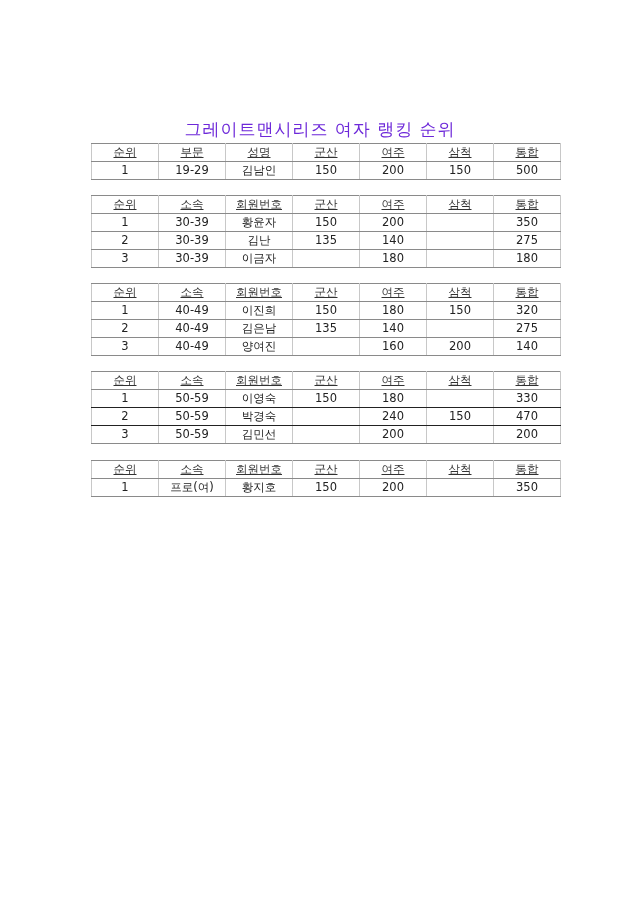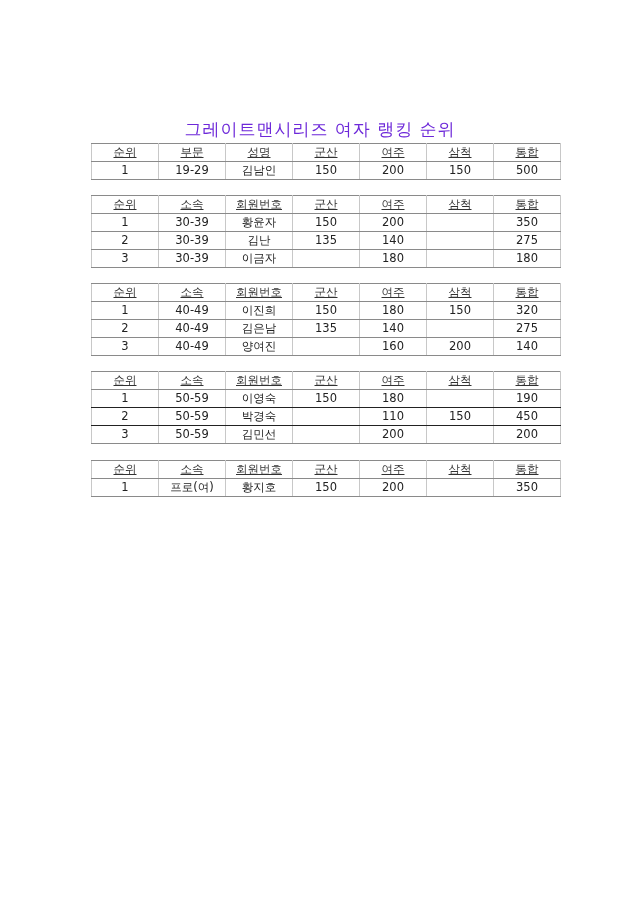--- a/index.html
+++ b/index.html
@@ -153,30 +153,30 @@
     <td>삼척</td>
     <td>통합</td>
   </tr>
   <tr class="thick">
     <td>1</td>
     <td>50-59</td>
     <td>이영숙</td>
     <td>150</td>
     <td>180</td>
     <td></td>
-    <td>190</td>
+    <td>330</td>
   </tr>
   <tr class="thick">
     <td>2</td>
     <td>50-59</td>
     <td>박경숙</td>
     <td></td>
-    <td>110</td>
-    <td>150</td>
-    <td>450</td>
+    <td>240</td>
+    <td>150</td>
+    <td>470</td>
   </tr>
   <tr>
     <td>3</td>
     <td>50-59</td>
     <td>김민선</td>
     <td></td>
     <td>200</td>
     <td></td>
     <td>200</td>
   </tr>

